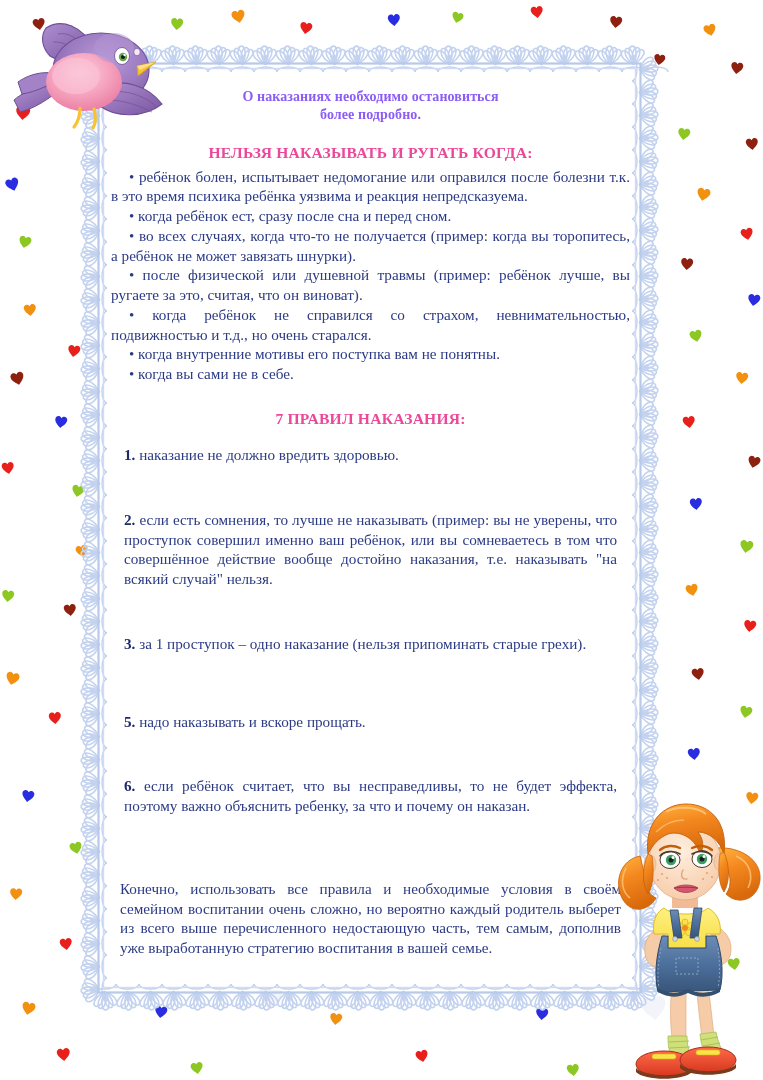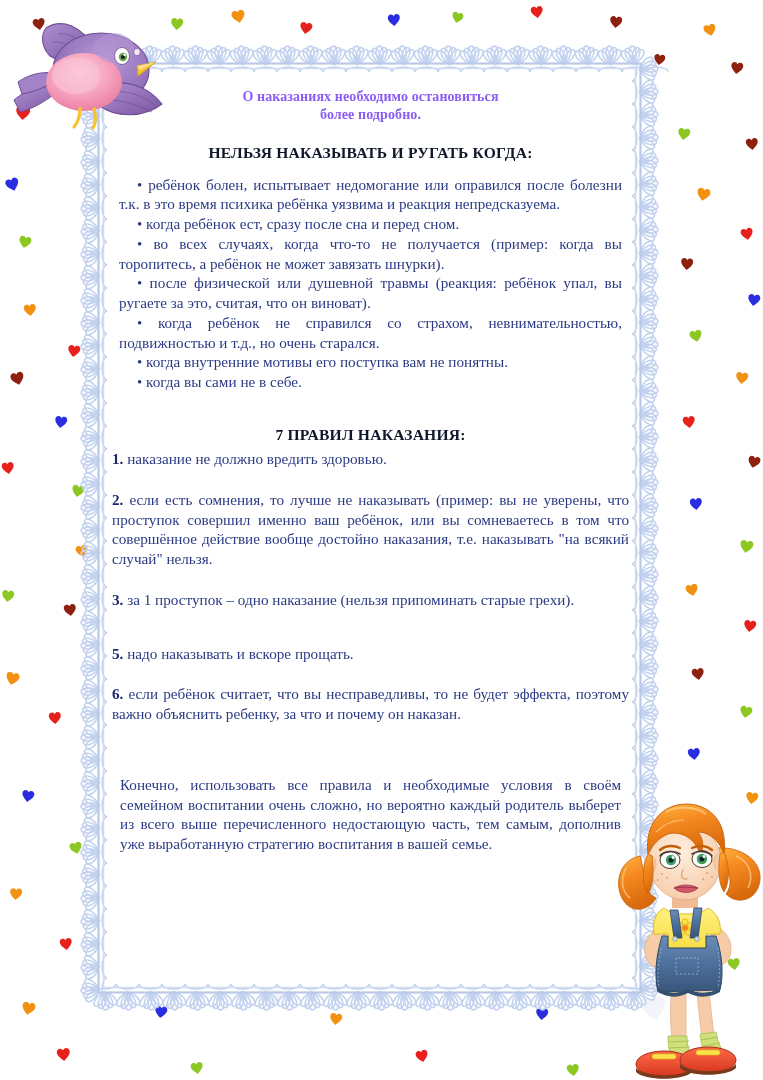--- a/index.html
+++ b/index.html
@@ -88,47 +88,47 @@
     color: #8b5cf6;
     text-align: center;
     line-height: 1.26;
     margin: 0 0 20px 0;
     letter-spacing: 0.1px;
   }
 
   .section-head {
     font-weight: bold;
     font-size: 15.6px;
-    color: #0f172a;
+    color: #ec4899;
     text-align: center;
     margin: 0 0 1px 0;
     letter-spacing: 0.2px;
   }
 
   .bullets {
     list-style: none;
-    margin: 11px;
+    margin: 3px;
     padding: 0;
   }
   .bullets li {
     margin: 0;
     padding: 0;
     text-indent: 18px;
     text-align: justify;
   }
   .bullets li .bul {
     font-size: 15px;
     line-height: 1;
   }
 
   .gap-big { height: 22px; }
   .gap-rule { height: 13px; }
 
   .rule {
-    margin: 4px;
+    margin: 16px;
     text-align: justify;
   }
   .rule .num {
     font-weight: bold;
     color: #1c2a6e;
   }
 
   .closing {
     margin: 12px;
     text-align: justify;
@@ -701,21 +701,21 @@
       <span>О наказаниях необходимо остановиться</span><br>
       <span>более подробно.</span>
     </div>
 
     <div class="section-head">НЕЛЬЗЯ НАКАЗЫВАТЬ И РУГАТЬ КОГДА:</div>
 
     <ul class="bullets">
       <li><span class="bul">•</span> <span>ребёнок болен, испытывает недомогание или оправился после болезни т.к. в это время психика ребёнка уязвима и реакция непредсказуема.</span></li>
       <li><span class="bul">•</span> <span>когда ребёнок ест, сразу после сна и перед сном.</span></li>
       <li><span class="bul">•</span> <span>во всех случаях, когда что-то не получается (пример:  когда вы торопитесь, а ребёнок не может завязать шнурки).</span></li>
-      <li><span class="bul">•</span> <span>после физической или душевной травмы (реакция: ребёнок упал, вы ругаете за это, считая, что он виноват).</span></li>
+      <li><span class="bul">•</span> <span>после физической или душевной травмы (пример: ребёнок лучше, вы ругаете за это, считая, что он виноват).</span></li>
       <li><span class="bul">•</span> <span>когда ребёнок не справился со страхом, невнимательностью, подвижностью и т.д., но очень старался.</span></li>
       <li><span class="bul">•</span> <span>когда внутренние мотивы его поступка вам не понятны.</span></li>
       <li><span class="bul">•</span> <span>когда вы сами не в себе.</span></li>
     </ul>
 
     <div class="gap-big"></div>
 
     <div class="section-head">7 ПРАВИЛ НАКАЗАНИЯ:</div>
 
     <p class="rule"><span class="num">1.</span> <span>наказание не должно вредить здоровью.</span></p>

